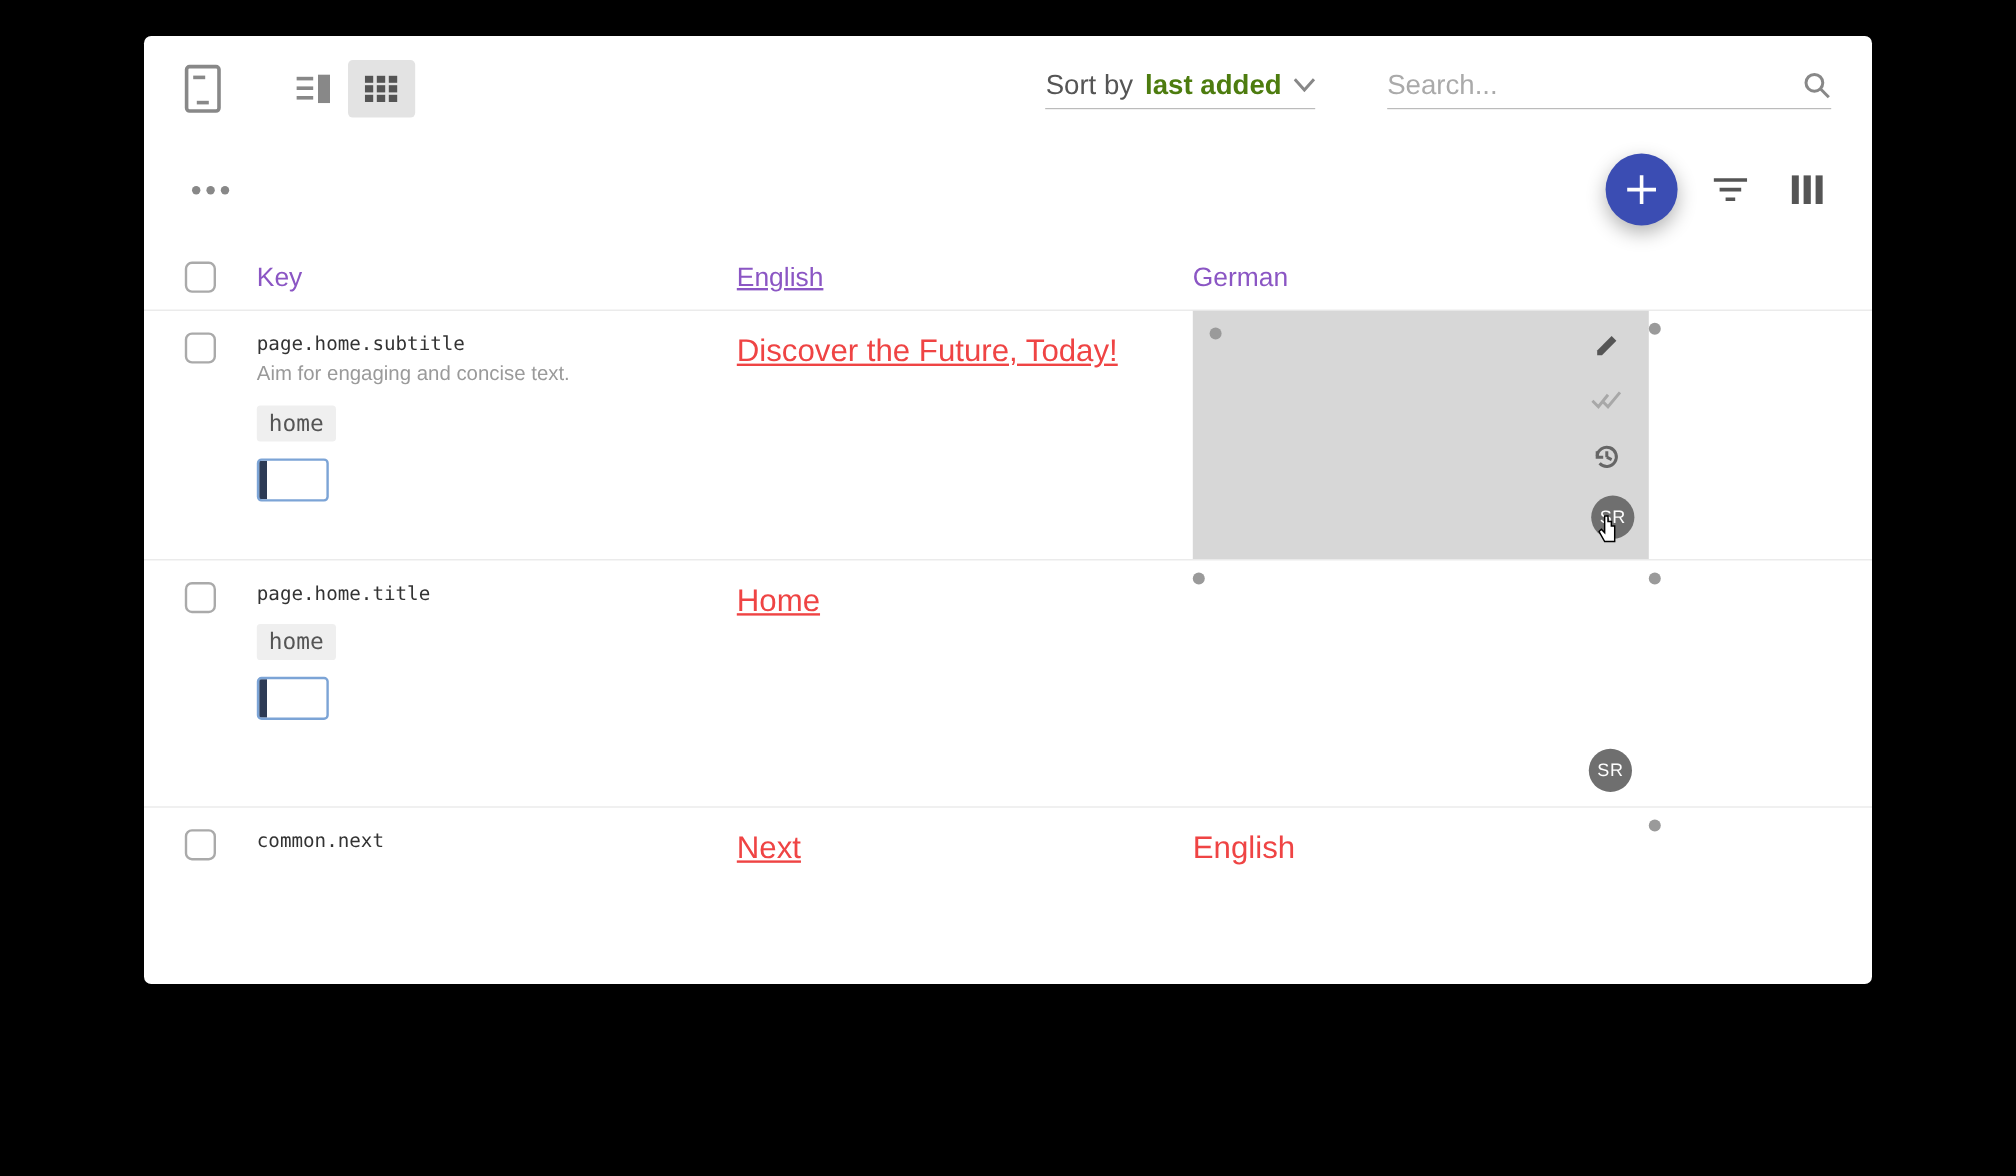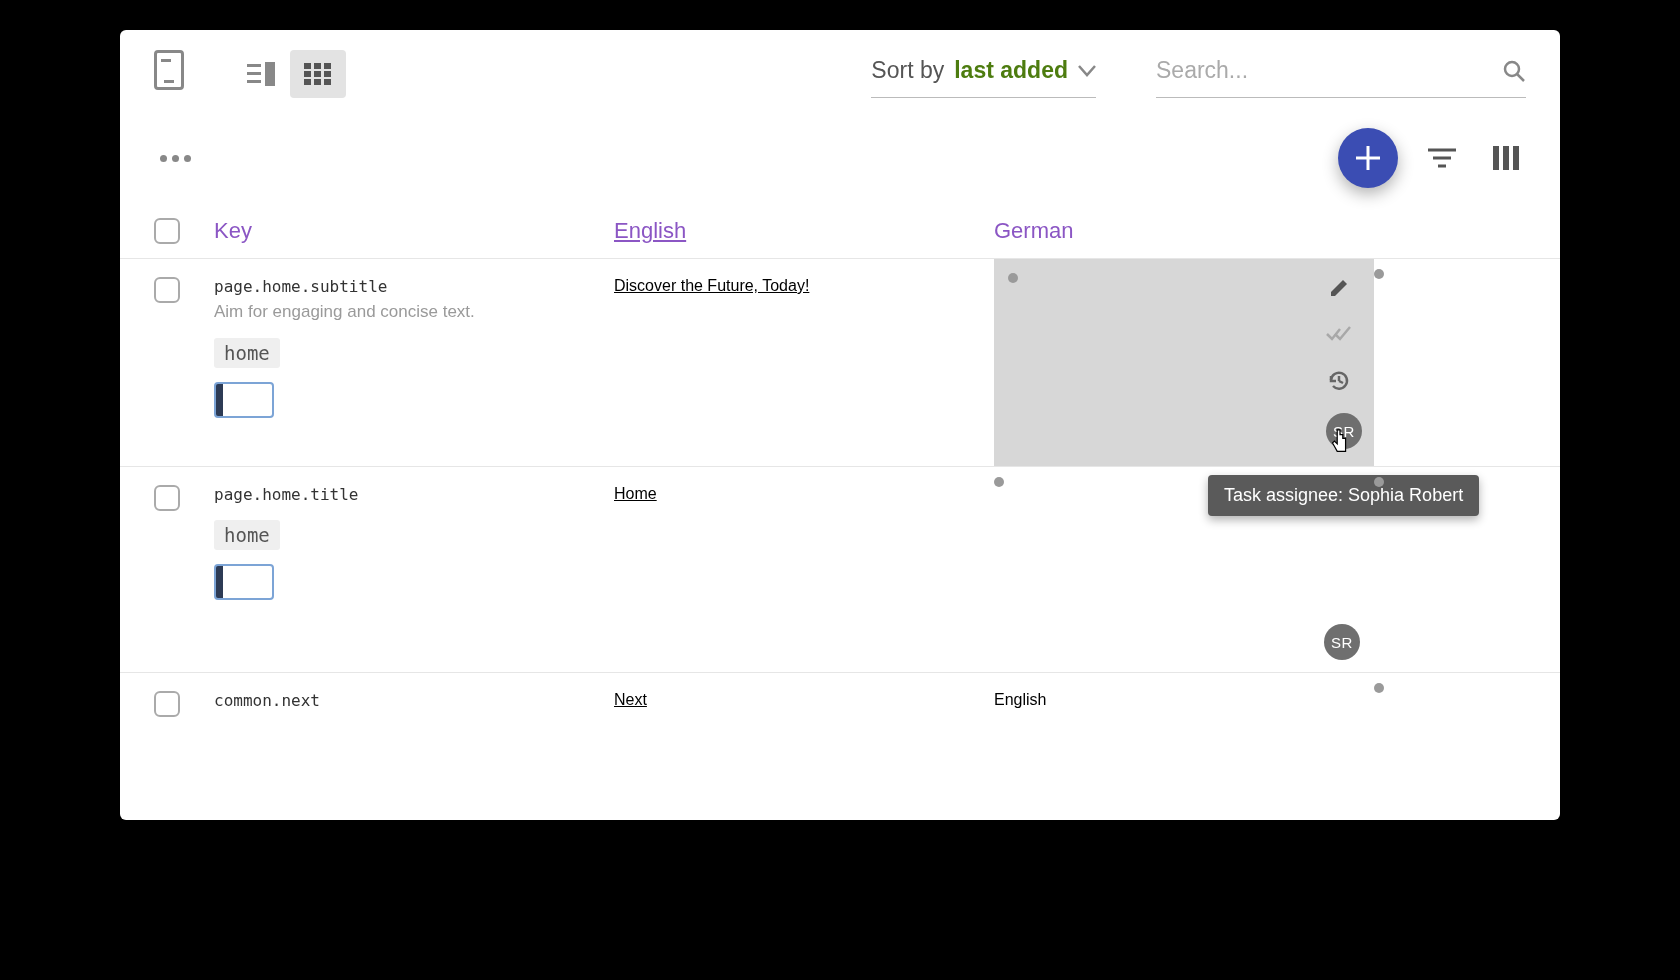--- a/index.html
+++ b/index.html
@@ -16,20 +16,21 @@
     width: 1440px;
     height: 790px;
     background: #fff;
     border-radius: 6px;
     overflow: hidden;
     position: relative;
   }
   
   .topbar {
     display: flex;
+    align-items: center;
     padding: 20px 34px 0 34px;
     gap: 20px;
   }
   .device-icon {
     width: 30px; height: 40px;
     border: 3px solid #888; border-radius: 4px;
     position: relative;
   }
   .device-icon::after {
     content:""; position:absolute; left:4px; top:6px; width:10px; height:3px; background:#888;
@@ -98,21 +99,21 @@
   .tag {
     display:inline-block; background:#efefef; color:#555;
     font-family: ui-monospace, Menlo, monospace; font-size:19px;
     padding:4px 10px; border-radius:3px; margin-top:16px;
   }
   .thumb {
     width:60px; height:36px; border:2px solid #7ca4d6; border-radius:4px;
     margin-top:14px; background:
       linear-gradient(to right, #2d3b55 0 12%, #fff 12% 100%);
   }
-  .cell { font-size:16px; color:#000000; position:relative; }
+  .cell { font-size:26px; color:#ef4444; position:relative; }
   .status-dot {
     position:absolute; top:-8px; left:0;
     width:10px; height:10px; border-radius:50%; background:#9a9a9a;
   }
   .de-dot {
     position:absolute; top:-8px; left:0;
     width:10px; height:10px; border-radius:50%; background:#9a9a9a;
   }
   
   .fr-cell-1 {
@@ -275,21 +276,20 @@
       <div class="thumb"></div>
     </div>
     <div class="col-en cell">
       <span>Discover the Future, Today!</span>
     </div>
     <div class="col-fr cell"></div>
     <div class="col-de cell">
       <div class="de-dot"></div>
     </div>
 
-    <div class="tooltip" style="top:216px; left:1088px">Task assignee: Sophia Robert</div>
     <div class="cursor" style="top:170px; left:1210px">
       <svg viewBox="0 0 20 28">
           <path d="M7 1 L7 16 L4 13 L2 15 L7 24 L16 24 L16 10 L13 10 L13 6 L10 6 L10 1 Z" fill="#fff" stroke="#000" stroke-width="1.3"></path>
         </svg>
     </div>
   </div>
 
   <div class="row" style="min-height:206px">
     <div class="col-check">
         <div class="checkbox"></div>

